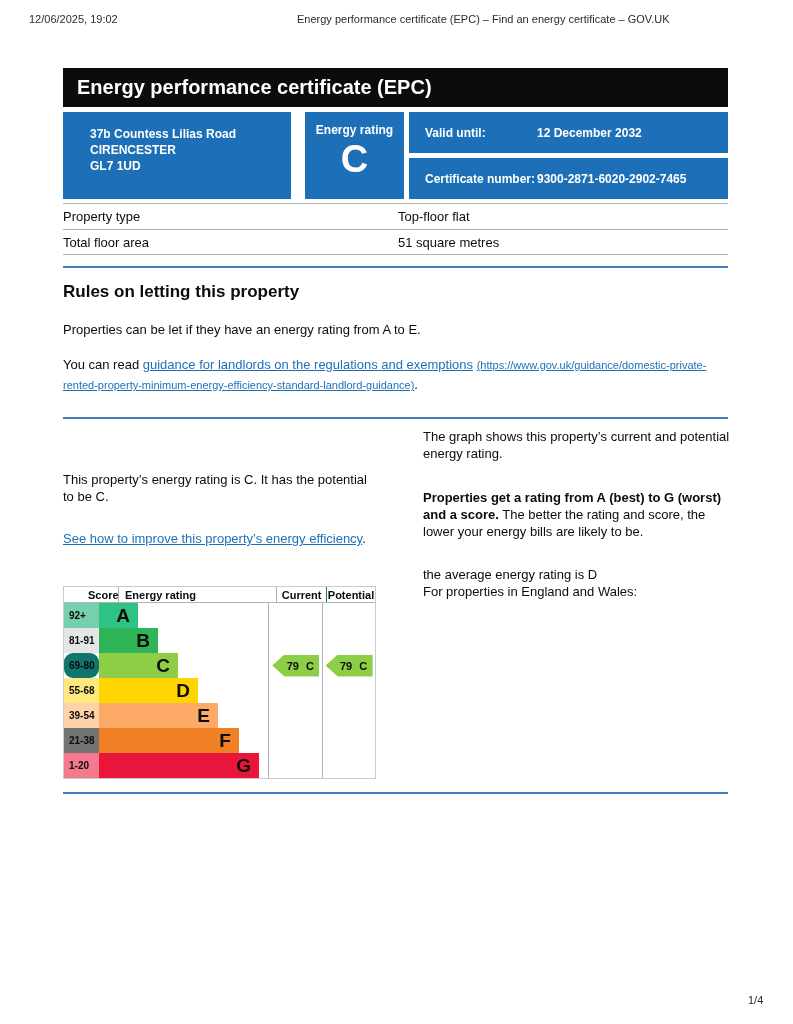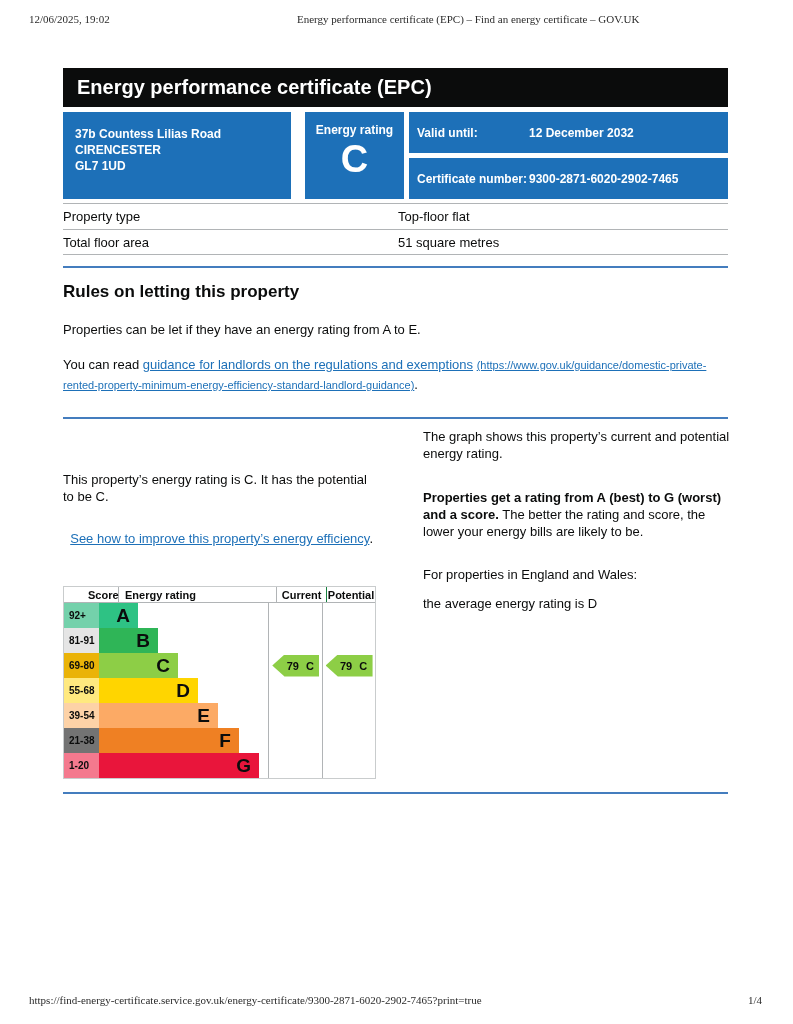--- a/index.html
+++ b/index.html
@@ -1,32 +1,32 @@
 <!DOCTYPE html>
 <html><head>
 <meta charset="utf-8">
 <style>
   * { margin:0; padding:0; box-sizing:border-box; }
   html,body { background:#fff; }
   .page {
     position:relative; width:793px; height:1024px; background:#ffffff;
     font-family:"Liberation Sans", sans-serif; color:#0b0c0c; overflow:hidden;
   }
-  .print-meta { position:absolute; font-family:Liberation Serif, serif; font-size:11px; color:#2b2b2b;text-align:right; }
+  .print-meta { position:absolute; font-family:Liberation Sans, sans-serif; font-size:11px; color:#2b2b2b;text-align:right; }
   .banner {
     position:absolute; left:63px; top:68px; width:665px; height:39px;
     background:#0b0c0c; color:#fff; display:flex; align-items:center;
     padding-left:14px; font-size:20px; font-weight:bold;
   }
   .blue-box { position:absolute; background:#1d70b8; color:#fff; }
-  .address-box { left:63px; top:112px; width:228px; height:87px; padding:14px 12px; font-size:12px; font-weight:bold; line-height:16px; }
+  .address-box { left:63px; top:112px; width:228px; height:87px; padding:14px 27px; font-size:12px; font-weight:bold; line-height:16px; }
   .rating-box { left:305px; top:112px; width:99px; height:87px; text-align:center; padding-top:11px; }
   .rating-box .rating-label { font-size:12px; font-weight:bold; }
   .rating-box .rating-letter { font-size:38px; font-weight:bold; line-height:44px; }
-  .kv-box { left:409px; top:112px; width:319px; height:41px; display:flex; align-items:center; padding-left:8px; font-size:12px; font-weight:bold; }
+  .kv-box { left:409px; top:112px; width:319px; height:41px; display:flex; align-items:center; padding-left:16px; font-size:12px; font-weight:bold; }
   .kv-box .kv-label { width:112px; }
   .kv-box.kv-2 { top:158px; }
   .prop-table { position:absolute; left:63px; top:203px; width:665px; font-size:13px; }
   .prop-row { border-top:1px solid #b1b4b6; height:26px; display:flex; align-items:center; }
   .prop-row:last-child { border-bottom:1px solid #b1b4b6; }
   .prop-label { width:335px; }
   .divider { position:absolute; left:63px; width:665px; height:2px; background:#447dbe; }
   h2 { font-size:17px; font-weight:bold; color:#0b0c0c; }
   .body-text { font-size:13px; line-height:17px; }
   a, .link { color:#1d70b8; text-decoration:underline; cursor:pointer; }
@@ -105,31 +105,31 @@
   <p class="abs body-text" style="left:63px; top:355px; width:665px; line-height:19px;">
     <span>You can read </span><span class="link">guidance for landlords on the regulations and exemptions</span>
     <span class="link link-small">(https://www.gov.uk/guidance/domestic-private-rented-property-minimum-energy-efficiency-standard-landlord-guidance)</span><span>.</span>
   </p>
 
   <div class="divider" style="top:417px;"></div>
 
 
   <p class="abs body-text" style="left:63px; top:471px; width:310px;">This property’s energy rating is C. It has the potential to be C.</p>
 
-  <p class="abs body-text" style="left:63px; top:530px; width:310px;text-align:right;">
+  <p class="abs body-text" style="left:63px; top:530px; width:310px;">
     <span class="link">See how to improve this property’s energy efficiency</span><span>.</span>
   </p>
 
   <div class="abs" style="left:423px; top:428px; width:312px;">
     <p class="body-text" style="margin-bottom:27px;">The graph shows this property’s current and potential energy rating.</p>
     <p class="body-text" style="margin-bottom:26px;">
       <b>Properties get a rating from A (best) to G (worst) and a score.</b><span> The better the rating and score, the lower your energy bills are likely to be.</span>
     </p>
+    <p class="body-text">the average energy rating is D</p>
     <p class="body-text" style="margin-bottom:12px;">For properties in England and Wales:</p>
-    <p class="body-text">the average energy rating is D</p>
   </div>
 
   <div class="chart">
     <div class="chart-header">
       <div class="ch-score">Score</div>
       <div class="ch-rating">Energy rating</div>
       <div class="ch-current">Current</div>
       <div class="ch-potential">Potential</div>
     </div>
     <div id="chart-rows">
@@ -147,21 +147,21 @@
           <div class="score-cell" style="background: #e5e5e5;">81-91</div>
           <div class="bar-area">
             <div class="band-bar" style="background: rgb(47, 181, 87); width: 59px;">
               <span class="band-letter">B</span>
             </div>
           </div>
           <div class="pointer-cell"></div>
           <div class="pointer-cell"></div>
         </div>
         <div class="chart-row">
-          <div class="score-cell" style="background: #eab308;">69-80</div>
+          <div class="score-cell" style="background: #0f766e; border-radius: 9px;">69-80</div>
           <div class="bar-area">
             <div class="band-bar" style="background: rgb(141, 206, 70); width: 79px;">
               <span class="band-letter">C</span>
             </div>
           </div>
           <div class="pointer-cell">
             <div class="rating-arrow" style="background: rgb(141, 206, 70);">79 C</div>
           </div>
           <div class="pointer-cell">
             <div class="rating-arrow" style="background: rgb(141, 206, 70);">79 C</div>
@@ -205,16 +205,15 @@
             </div>
           </div>
           <div class="pointer-cell"></div>
           <div class="pointer-cell"></div>
         </div>
       </div>
   </div>
 
   <div class="divider" style="top:792px;"></div>
 
-  <div class="print-meta" style="left:29px; top:994px;">https://find-energy-certificate.service.gov.uk/energy-certificate/9300-2871-6020-2902-7465?print=true</div>
   <div class="print-meta" style="left:748px; top:994px;">1/4</div>
 
 </div>
 
 </body></html>

